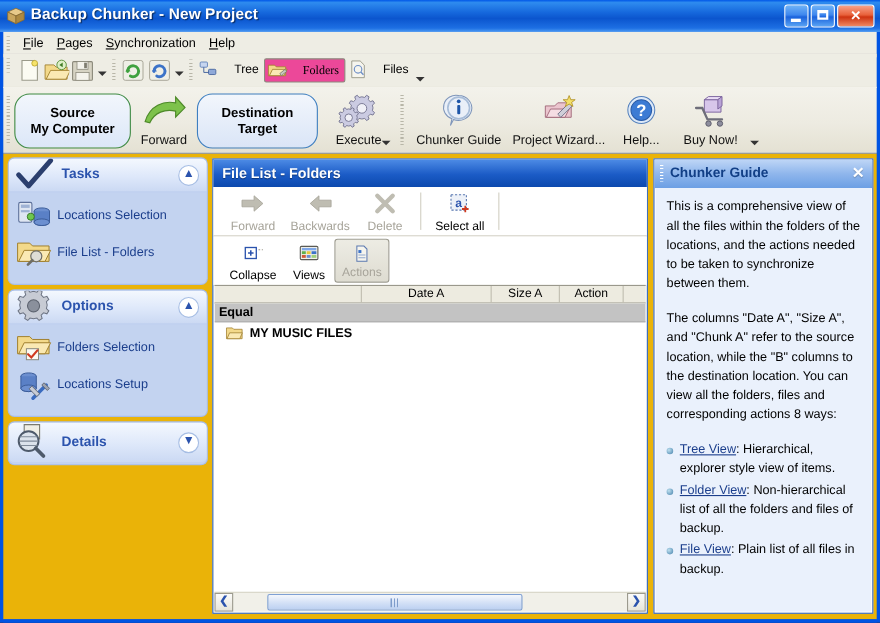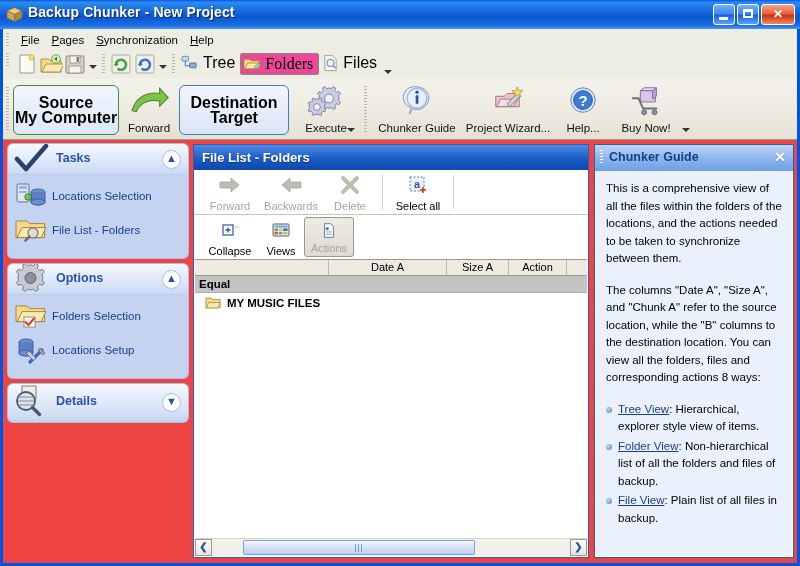--- a/index.html
+++ b/index.html
@@ -99,21 +99,21 @@
     border-right: 4px solid transparent; border-top: 4px solid #333;
   }
   .st-labeled {
     float: left; height: 22px; margin-top: 4px; padding: 0 5px 0 2px;
     position: relative; box-sizing: border-box;
   }
   .st-labeled.active {
     border: 1px solid #8C8A7E; background: #ec4899; border-radius: 2px; font-family: Liberation Serif, serif;
   }
   .st-labeled .lbl {
-    float: left; line-height: 20px; font-size: 16px; color: #000; margin-left: 3px;
+    float: left; line-height: 20px; font-size: 11px; color: #000; margin-left: 13px;
   }
   .st-ico { float: left; width: 19px; height: 20px; position: relative; }
 
   
   .bigtoolbar {
     position: absolute; left: 3px; top: 79px; width: 794px; height: 60px;
     background: linear-gradient(to bottom,#F3F2EB 0%, #EDEBE1 55%, #E4E1D3 100%);
     border-bottom: 1px solid #9E9C90;
   }
   .bt-inner { position: absolute; left: 10px; top: 0; height: 60px; }
@@ -124,43 +124,43 @@
   .bigbtn {
     float: left; position: relative; height: 54px; margin-top: 4px;
     text-align: center; box-sizing: border-box;
   }
   .bigbtn .cap {
     position: absolute; left: 0; right: 0; bottom: 3px;
     font-size: 11.5px; color: #111; white-space: nowrap;
   }
   .panelbtn {
     float: left; height: 50px; margin-top: 6px;
-    border-radius: 6px; box-sizing: border-box;
+    border-radius: 14px; box-sizing: border-box;
     display: flex; align-items: center; justify-content: center;
-    text-align: center; font-weight: bold; font-size: 16px; color: #000;
+    text-align: center; font-weight: bold; font-size: 12px; color: #000;
     line-height: 15px;
   }
   .panelbtn.src {
     width: 106px; border: 1px solid #3F8B46;
     background: linear-gradient(to bottom,#F2F6FC 0%,#DCE7F8 100%);
   }
   .panelbtn.dst {
     width: 110px; border: 1px solid #3E7FC1;
     background: linear-gradient(to bottom,#F2F6FC 0%,#DAE5F7 100%);
   }
   .bigcaret {
     position: absolute; right: -1px; bottom: 6px;
     width: 0; height: 0; border-left: 4px solid transparent;
     border-right: 4px solid transparent; border-top: 4px solid #333;
   }
 
   
   .workspace {
     position: absolute; left: 3px; top: 140px; width: 794px; height: 423px;
-    background: #ef4444;
+    background: #eab308;
   }
 
   
   .sidebar {
     position: absolute; left: 5px; top: 4px; width: 180px; height: 415px;
   }
   .sb-group {
     position: absolute; left: 0; width: 180px;
     background: #C3D3F0; border-radius: 5px; overflow: hidden;
     box-shadow: 0 0 0 1px #A8BEE8;

